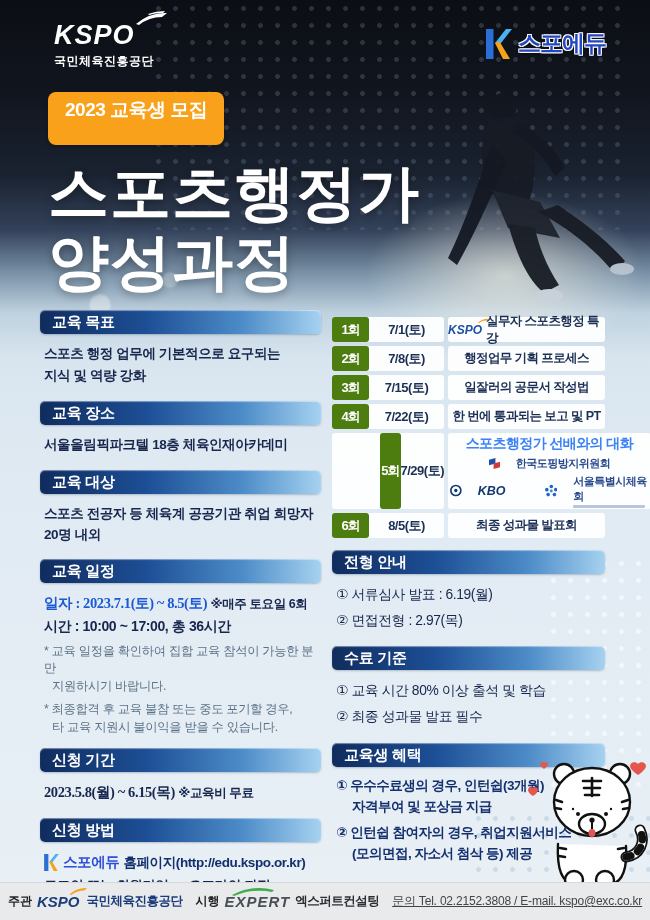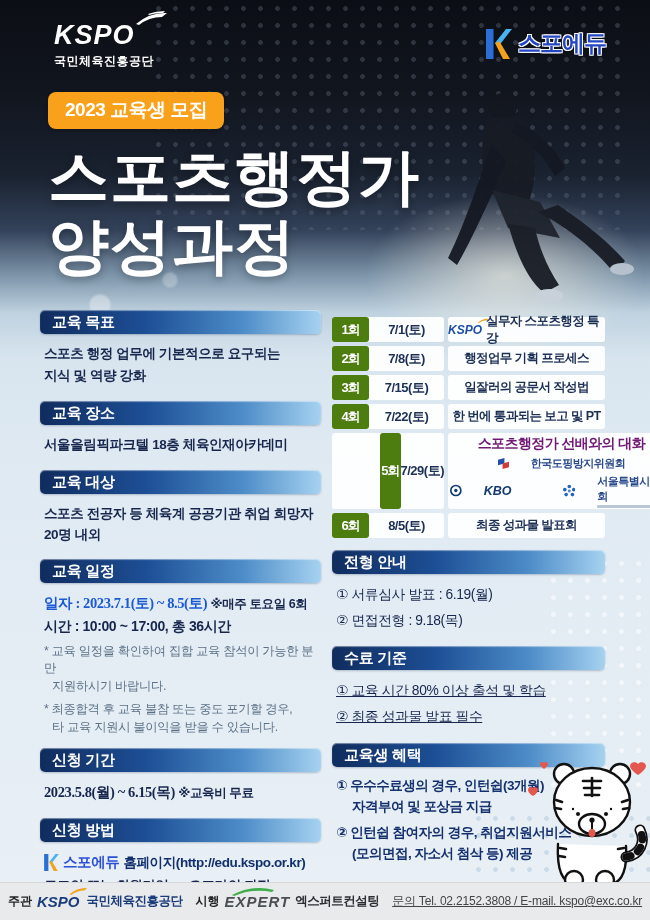--- a/index.html
+++ b/index.html
@@ -34,21 +34,21 @@
   .kspo-word { font-size:27px; font-weight:bold; font-style:italic; letter-spacing:1px; line-height:1; position:relative; }
   .kspo-word svg { position:absolute; right:-14px; top:-11px; }
   .kspo-sub { font-size:12px; font-weight:bold; margin-top:4px; letter-spacing:.5px; }
   .spoedu-logo { position:absolute; right:44px; top:28px; display:flex; align-items:center; gap:6px; }
   .spoedu-text { font-size:23px; font-weight:bold; color:#2446c0; letter-spacing:-1px;
     text-shadow:-1px -1px 0 #fff,1px -1px 0 #fff,-1px 1px 0 #fff,1px 1px 0 #fff,0 2px 3px rgba(0,0,0,.4); }
 
   
   .hero { position:absolute; left:48px; top:92px; }
   .badge { display:inline-block; background:#f9a11b; color:#fff; font-size:19px; font-weight:bold;
-    padding:5px 17px 6px; border-radius:8px; letter-spacing:-.5px; box-shadow:0 2px 4px rgba(0,0,0,.25); }
+    padding:5px 17px 22px; border-radius:8px; letter-spacing:-.5px; box-shadow:0 2px 4px rgba(0,0,0,.25); }
   .hero-title { margin-top:14px; color:#fff; font-size:61px; font-weight:bold; line-height:1.13;
     letter-spacing:1px; text-shadow:0 3px 8px rgba(0,0,0,.3); }
 
   
   .col { position:absolute; top:310px; }
   .col-left  { left:40px;  width:281px; }
   .col-right { left:332px; width:273px; }
 
   .sec-bar { height:24px; line-height:24px; padding-left:12px; border-radius:5px;
     color:#fff; font-size:15px; font-weight:bold; letter-spacing:-.3px;
@@ -80,32 +80,32 @@
   .ccell { background:rgba(255,255,255,.93); border-radius:3px; display:flex; align-items:center; }
   .cell-left { width:112px; height:25px; }
   .cell-right { flex:1; height:25px; justify-content:center; }
   .sess { width:37px; align-self:stretch; background:#4d7c0f; border-radius:3px; color:#fff;
     font-size:13px; font-weight:bold; display:flex; align-items:center; justify-content:center; letter-spacing:-1px; }
   .cdate { flex:1; text-align:center; font-size:13px; font-weight:bold; color:#1c2f55; letter-spacing:-.5px; }
   .ccontent { font-size:12.5px; font-weight:bold; color:#1c2f55; letter-spacing:-.6px;
     display:flex; align-items:center; gap:4px; justify-content:center; }
   .crow-tall .cell-left, .crow-tall .cell-right { height:76px;padding-left:48px; }
   .crow-tall .cell-right { flex-direction:column; justify-content:center; gap:3px; padding:4px 2px; }
-  .talk-title { font-size:14px; font-weight:bold; color:#701a75; letter-spacing:-.6px; }
-  .org-line { display:flex; align-items:center; justify-content:center; gap:22px; }
+  .talk-title { font-size:14px; font-weight:bold; color:#3b82f6; letter-spacing:-.6px; }
+  .org-line { display:flex; align-items:center; justify-content:center; gap:16px; }
   .org-name { font-size:11px; font-weight:bold; color:#2a4a8c; letter-spacing:-.5px; }
   .kbo-text { font-size:12.5px; font-weight:bold; font-style:italic; color:#123a70; }
   .seoul-wrap { display:flex; flex-direction:column; align-items:flex-start; }
   .seoul-sub { width:72px; height:3px; background:#b9c7d8; border-radius:1px; margin-top:1px; }
   .kspo-mini { position:relative; color:#1d4fa8; font-weight:bold; font-style:italic; font-size:12px; letter-spacing:0; }
   .kspo-mini svg { position:absolute; right:-7px; top:-5px; }
 
   .list-body { padding:8px 2px 0 4px; color:#17264d; font-size:13.8px; letter-spacing:-.4px; line-height:1.88; font-weight:normal; }
   .mb-sel  { margin-bottom:12px; }
-  .mb-comp { margin-bottom:13px;text-decoration:underline; }
+  .mb-comp { margin-bottom:13px; }
   .benefit-body { padding:9px 2px 0 4px; width:305px; color:#14306e; font-size:13.5px; font-weight:bold; letter-spacing:-.5px; line-height:1.55; }
   .benefit-body .cont { padding-left:16px; display:block; }
   .benefit-item + .benefit-item { margin-top:5px; }
 
   .tiger { position:absolute; left:528px; top:752px; }
 
   
   .footer { position:absolute; left:0; bottom:0; width:650px; height:38px; background:#e9eaec;
     border-top:1px solid #d6d8da; display:flex; align-items:center; justify-content:center; gap:13px;
     font-size:12px; color:#333; }
@@ -332,21 +332,21 @@
         <div class="ccell cell-right">
           <div class="ccontent">최종 성과물 발표회</div>
         </div>
       </div>
     </div>
 
     <div style="height:8px"></div>
     <div class="sec-bar">전형 안내</div>
     <div class="list-body mb-sel">
       <div>① 서류심사 발표 : 6.19(월)</div>
-      <div>② 면접전형 : 9.18(목)</div>
+      <div>② 면접전형 : 2.97(목)</div>
     </div>
 
     <div class="sec-bar">수료 기준</div>
     <div class="list-body mb-comp">
       <div>① 교육 시간 80% 이상 출석 및 학습</div>
       <div>② 최종 성과물 발표 필수</div>
     </div>
 
     <div class="sec-bar">교육생 혜택</div>
     <div class="benefit-body">

